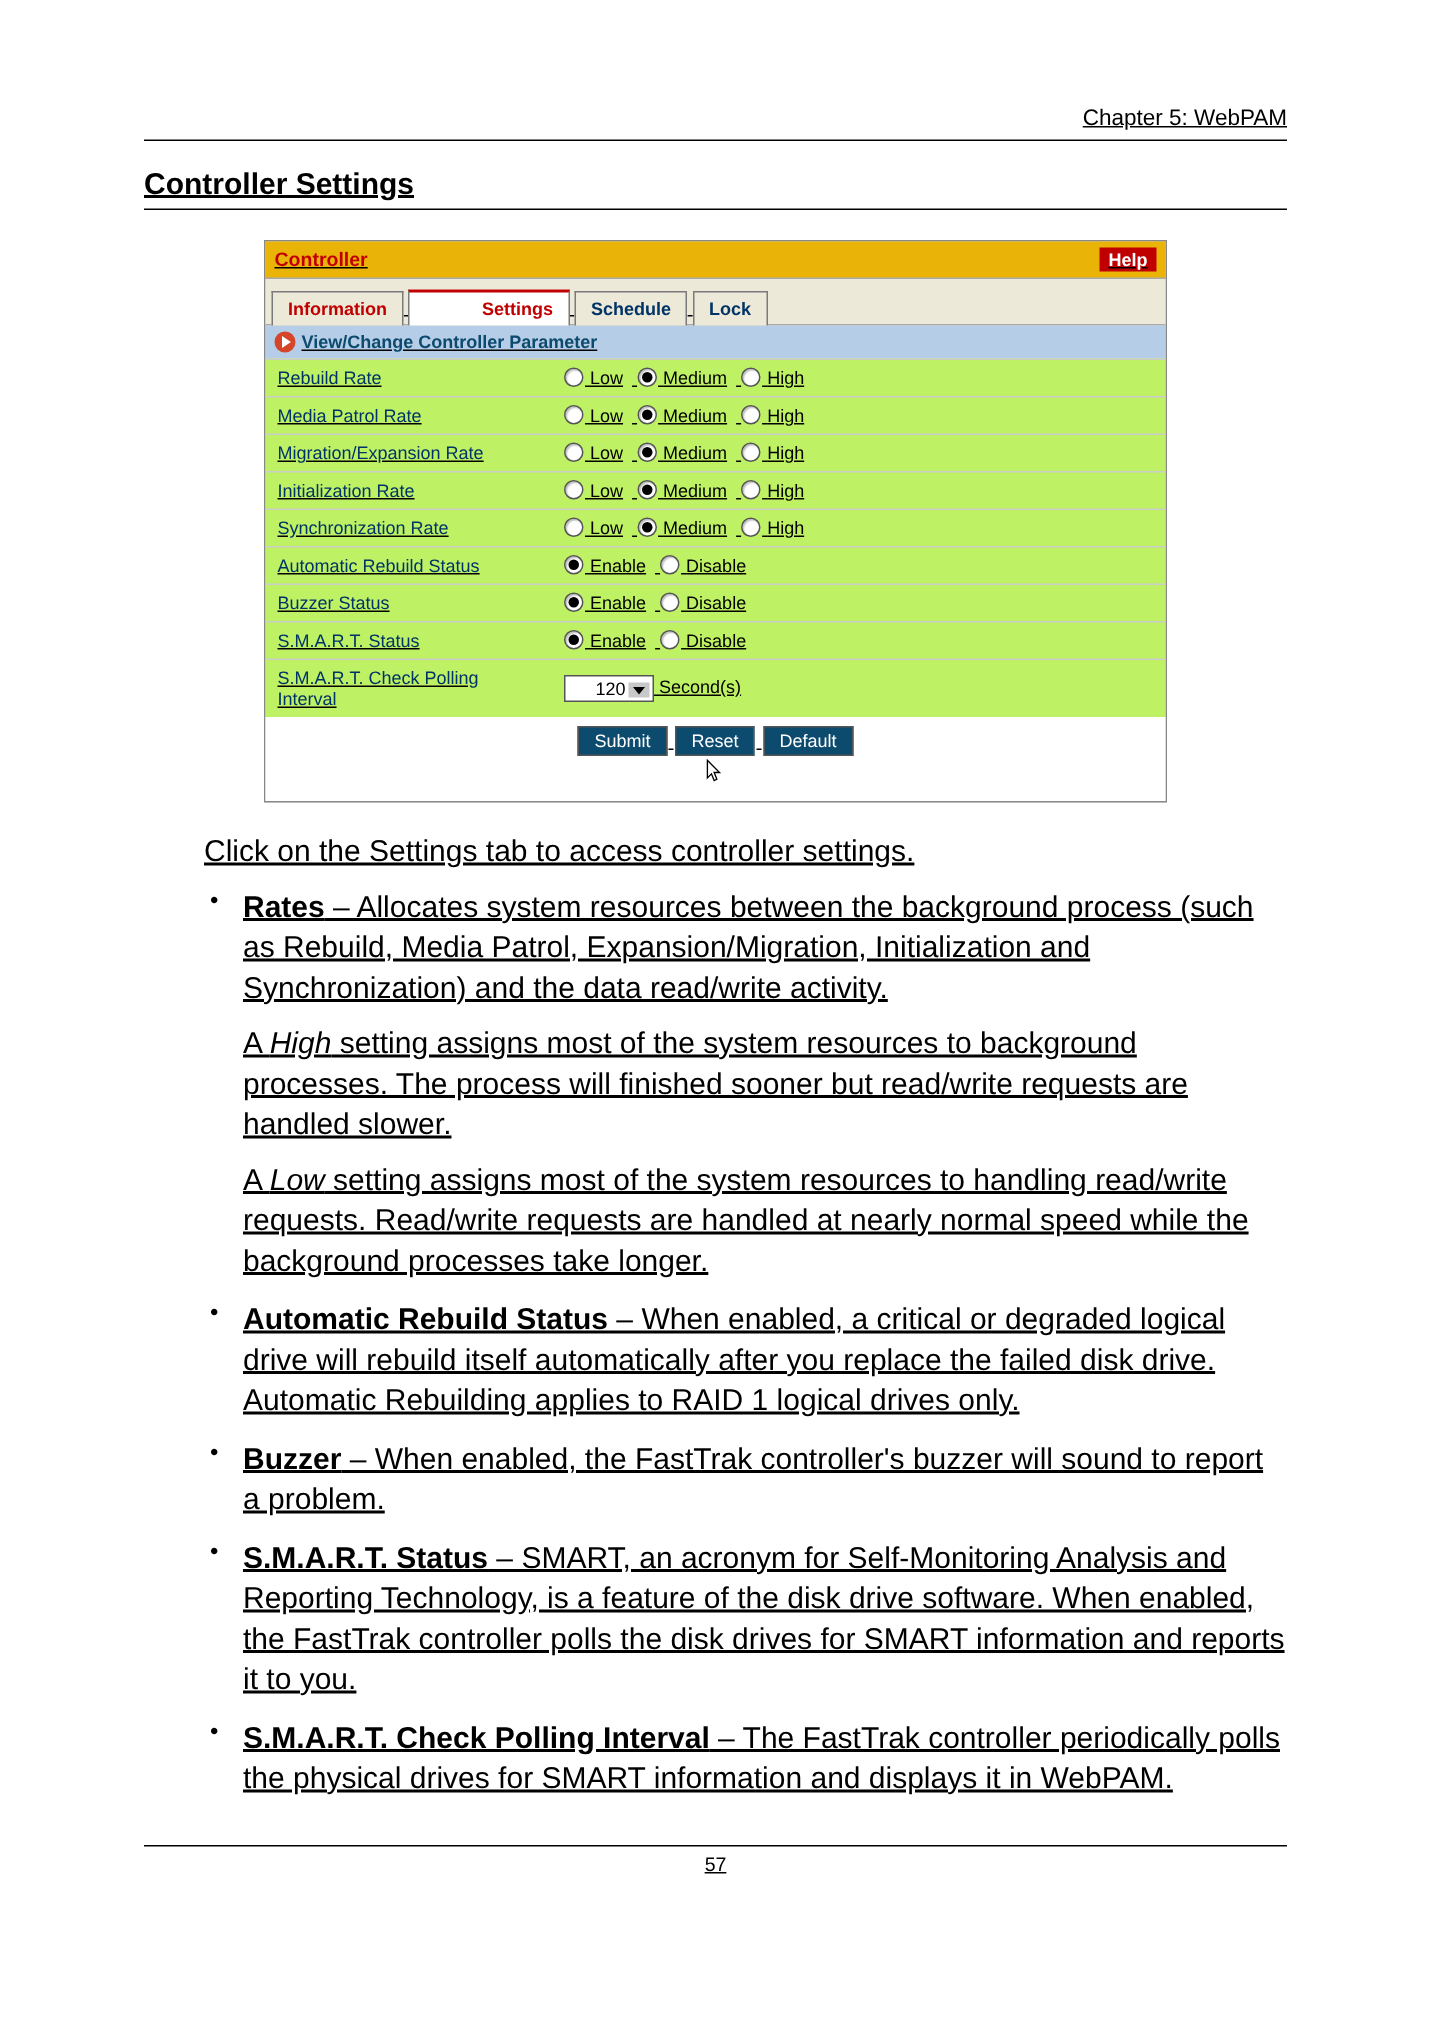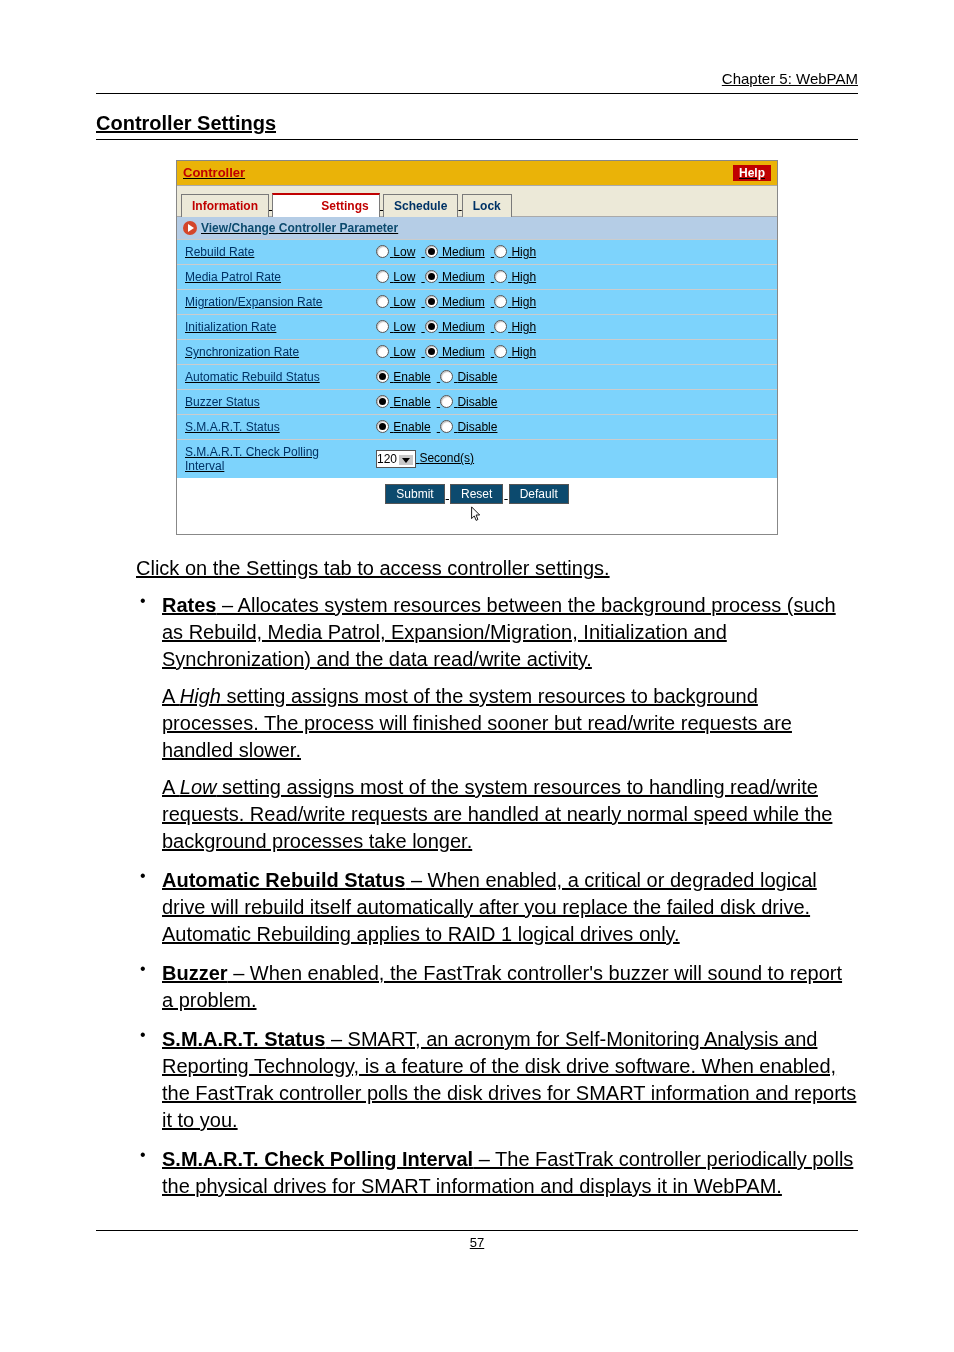--- a/index.html
+++ b/index.html
@@ -108,21 +108,21 @@
     display: inline-flex;
     align-items: center;
     justify-content: center;
     color: #fff;
     font-size: 10px;
     line-height: 1;
   }
   .param-table {
     width: 100%;
     border-collapse: collapse;
-    background: #7dd3fc;
+    background: #bef264;
   }
   .param-table td {
     border-top: 1px solid #ccc;
     padding: 5px 8px;
     vertical-align: middle;
     font-size: 12px;
     color: #003366;
   }
   .param-table td.label {
     width: 175px;
@@ -150,21 +150,21 @@
     border-radius: 50%;
   }
   .opt {
     margin-right: 6px;
     white-space: nowrap;
   }
   .select-fake {
     display: inline-block;
     border: 1px solid #555;
     background: #fff;
-    padding: 1px 2px 1px 0;
+    padding: 1px 2px 1px 20px;
     vertical-align: middle;
     min-width: 36px;
     position: relative;
     font-size: 12px;
   }
   .select-fake .arrow {
     display: inline-block;
     background: #c8c8c8;
     width: 14px;
     text-align: center;

